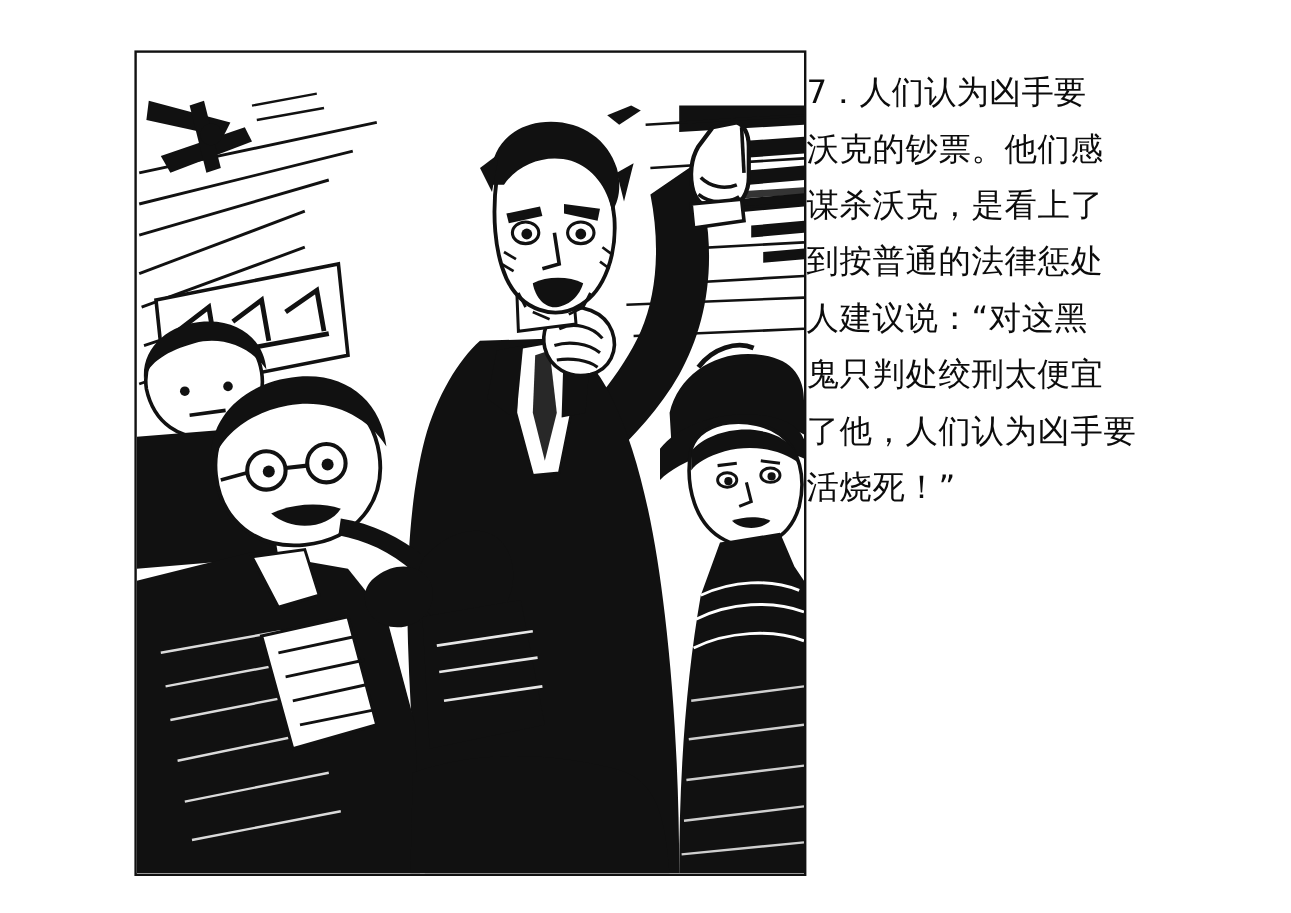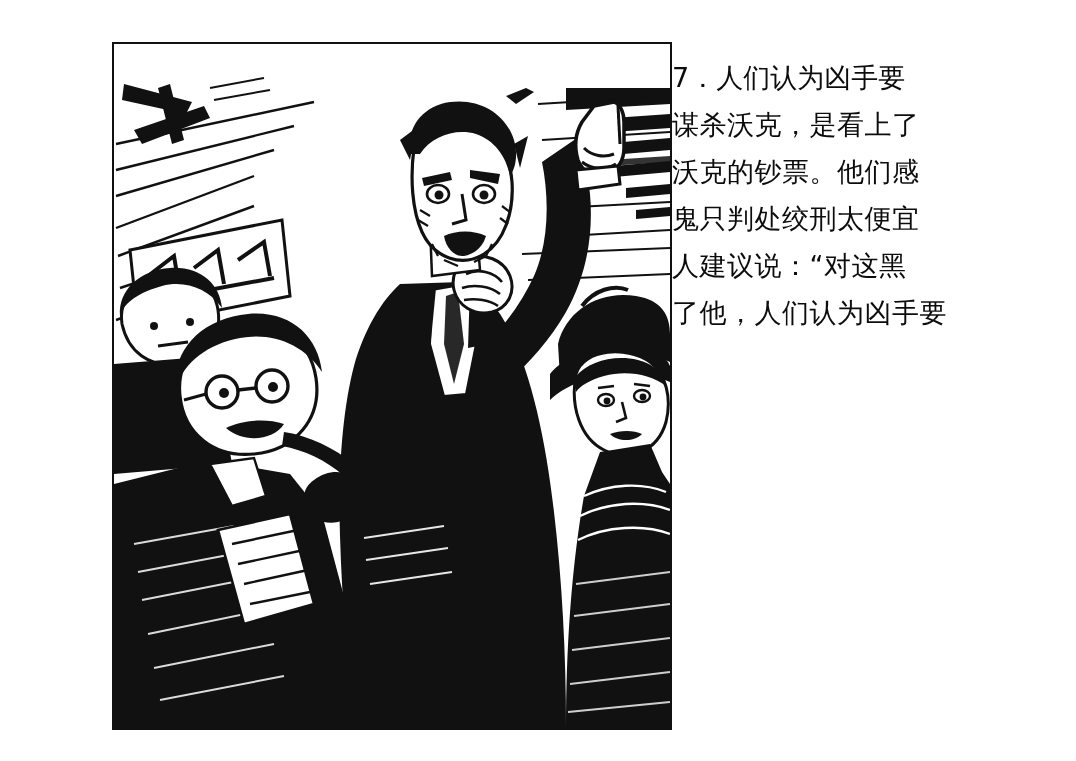--- a/index.html
+++ b/index.html
@@ -304,20 +304,22 @@
           <path d="M256 540 L338 528"></path>
         </g>
 
         <path d="M230 600 C280 582 340 582 396 596 C430 604 440 628 444 684 L228 684 Z" fill="#111111"></path>
       </g>
     </svg>
   </div>
 
   <div id="text-column">
     <div class="caption-line first">7．人们认为凶手要</div>
+    <div class="caption-line">沃克的钞票。他们感</div>
     <div class="caption-line">谋杀沃克，是看上了</div>
-    <div class="caption-line">沃克的钞票。他们感</div>
+    <div class="caption-line">到按普通的法律惩处</div>
+    <div class="caption-line">人建议说：“对这黑</div>
     <div class="caption-line">鬼只判处绞刑太便宜</div>
-    <div class="caption-line">人建议说：“对这黑</div>
     <div class="caption-line">了他，人们认为凶手要</div>
+    <div class="caption-line">活烧死！”</div>
   </div>
 
 </div>
 
 </body></html>

